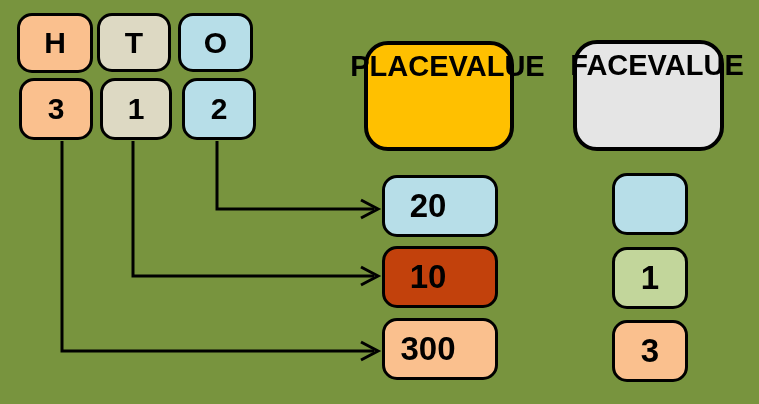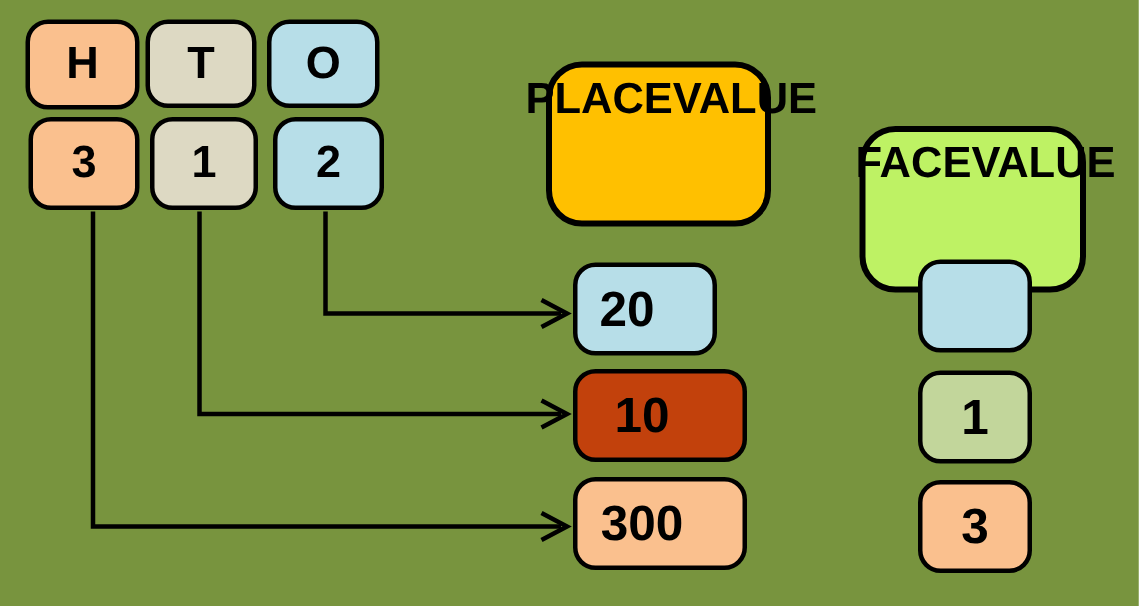--- a/index.html
+++ b/index.html
@@ -52,21 +52,21 @@
   }
   
   .pos-letter-h { left: 17px;  top: 13px; width: 76px; height: 60px; }
   .pos-letter-t { left: 97px;  top: 13px; width: 74px; height: 59px; }
   .pos-letter-o { left: 178px; top: 13px; width: 75px; height: 59px; }
   .pos-digit-h  { left: 19px;  top: 78px; width: 74px; height: 62px; }
   .pos-digit-t  { left: 100px; top: 78px; width: 72px; height: 62px; }
   .pos-digit-o  { left: 182px; top: 78px; width: 74px; height: 62px; }
   .pos-pv-header { left: 364px; top: 41px; width: 150px; height: 110px; }
   .pos-fv-header { left: 573px; top: 40px; width: 151px; height: 111px; }
-  .pos-pv-ones     { left: 382px; top: 175px; width: 96px; height: 62px; }
+  .pos-pv-ones     { left: 382px; top: 175px; width: 116px; height: 62px; }
   .pos-pv-tens     { left: 382px; top: 246px; width: 116px; height: 62px; }
   .pos-pv-hundreds { left: 382px; top: 318px; width: 116px; height: 62px; }
   .pos-fv-ones     { left: 612px; top: 173px; width: 76px; height: 62px; }
   .pos-fv-tens     { left: 612px; top: 247px; width: 76px; height: 62px; }
   .pos-fv-hundreds { left: 612px; top: 320px; width: 76px; height: 62px; }
 </style>
 </head>
 <body>
 
 <div class="canvas" style="background-color: rgb(120, 148, 62);">
@@ -99,21 +99,21 @@
     <span>1</span>
   </div>
   <div class="box cell pos-digit-o" style="background-color: rgb(183, 222, 232);">
     <span>2</span>
   </div>
 
   <div class="box header-box pos-pv-header" style="background-color: rgb(255, 192, 0);">
     <div>PLACE</div>
     <div>VALUE</div>
   </div>
-  <div class="box header-box pos-fv-header" style="background-color: #bef264; margin-top: 44px;">
+  <div class="box header-box pos-fv-header" style="background-color: #e5e5e5;">
     <div>FACE</div>
     <div>VALUE</div>
   </div>
 
   <div class="box value-box pv-box pos-pv-ones" style="background-color: rgb(183, 222, 232);">
     <span>20</span>
   </div>
   <div class="box value-box pv-box pos-pv-tens" style="background-color: #c2410c;">
     <span>10</span>
   </div>

